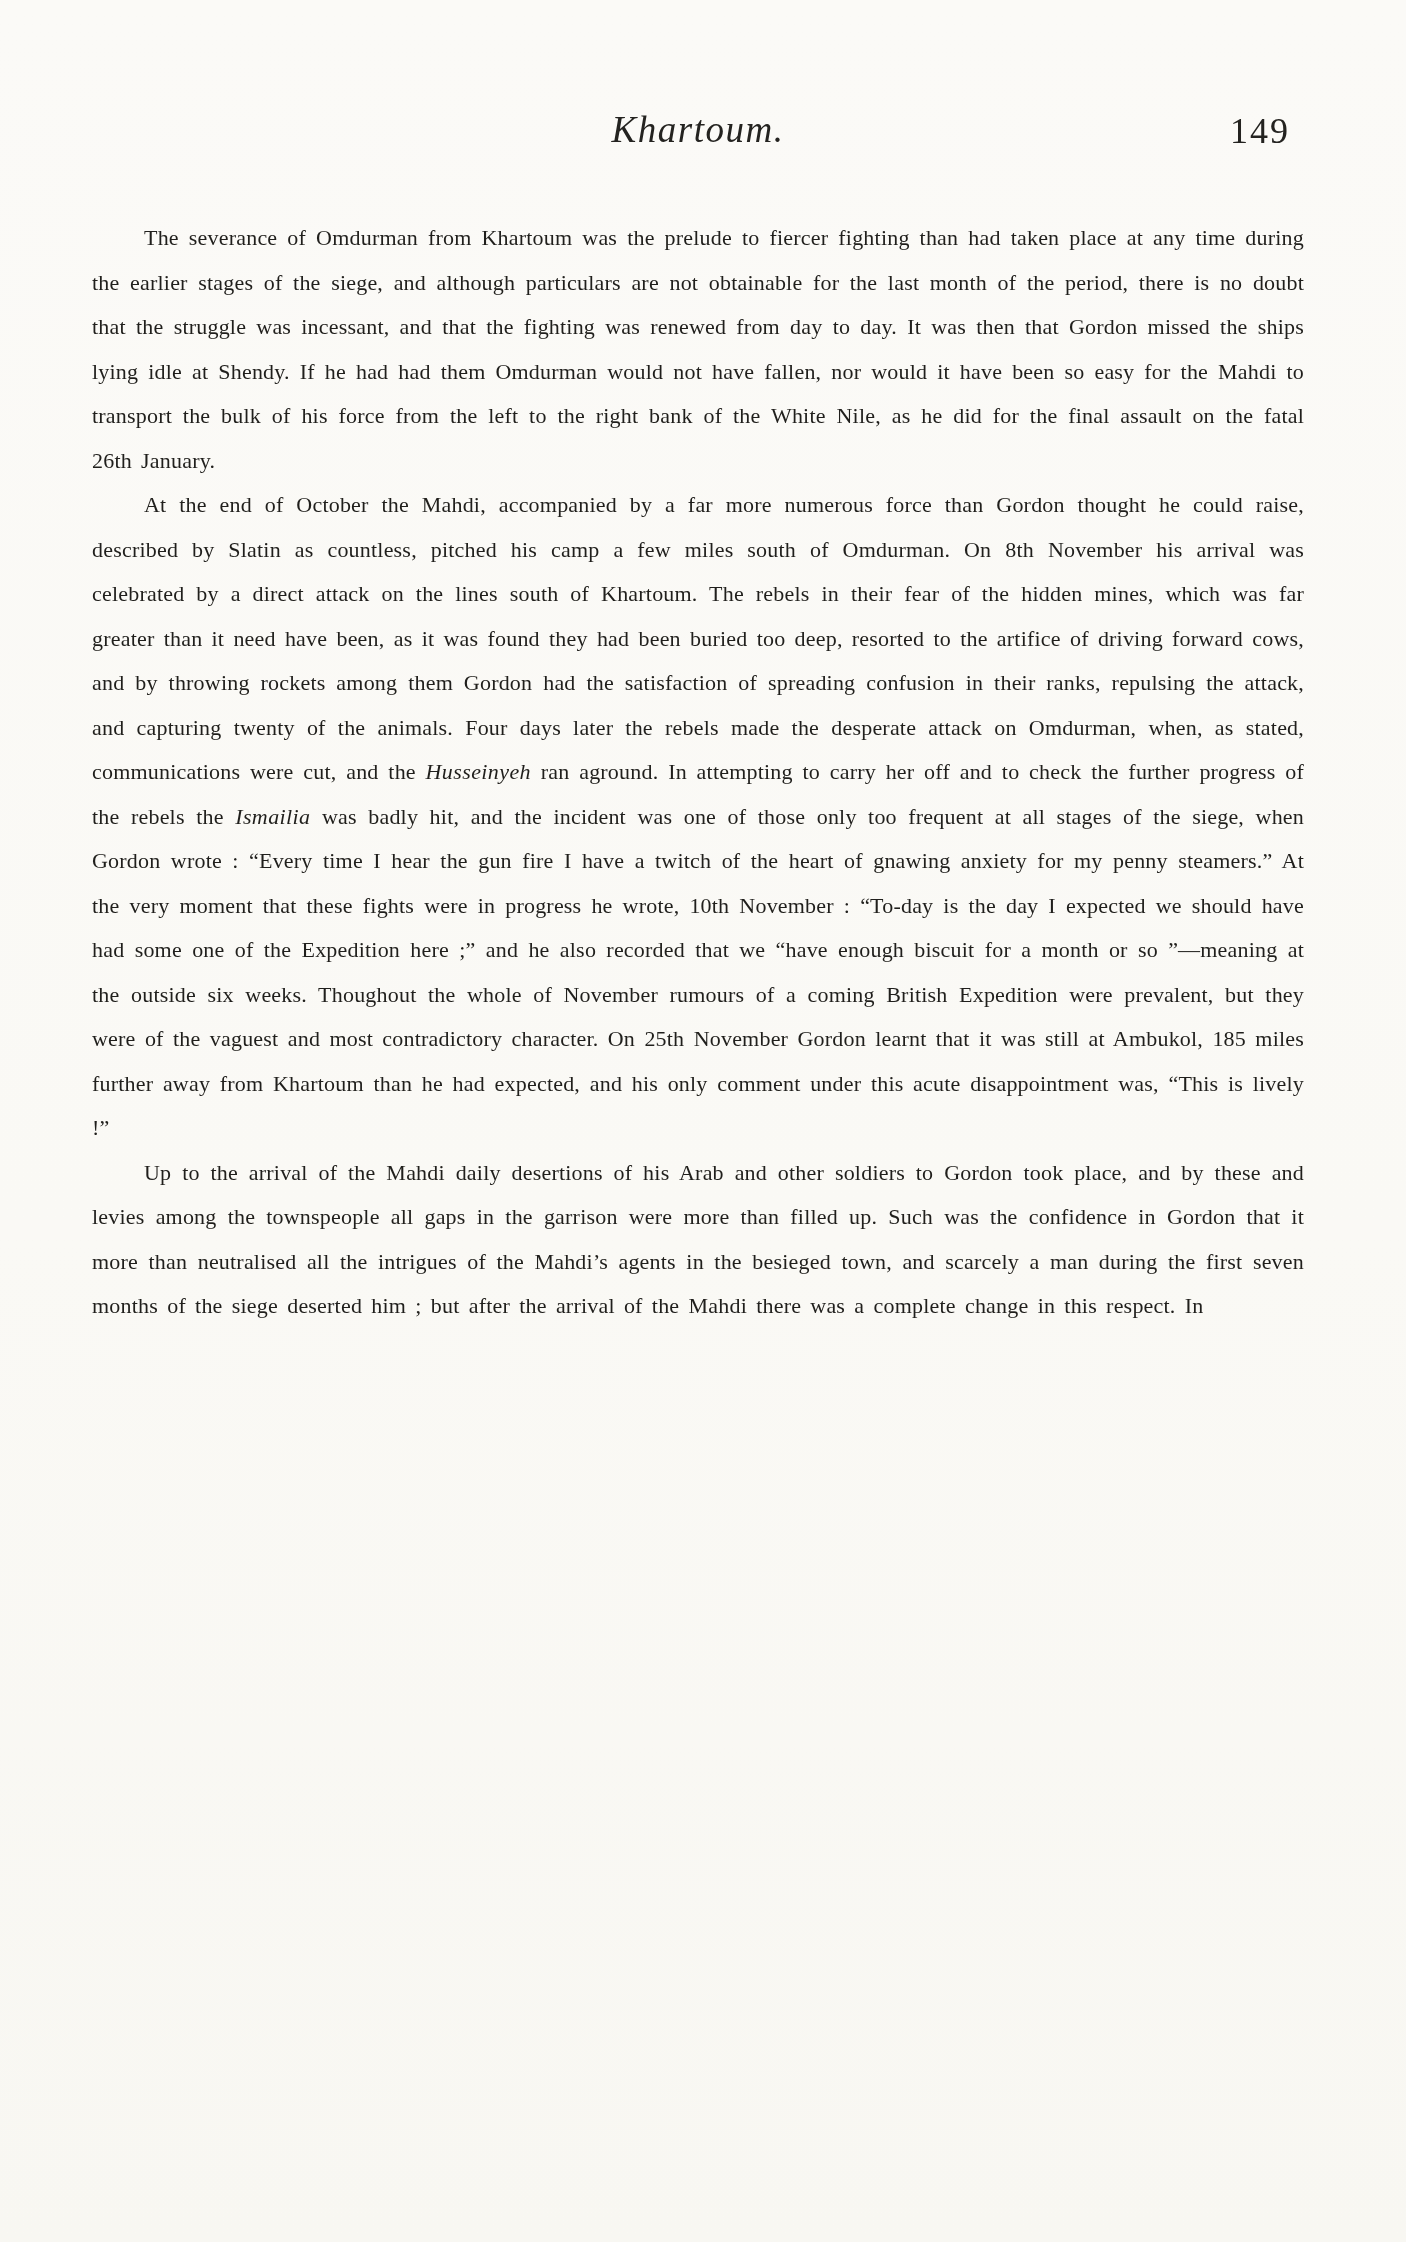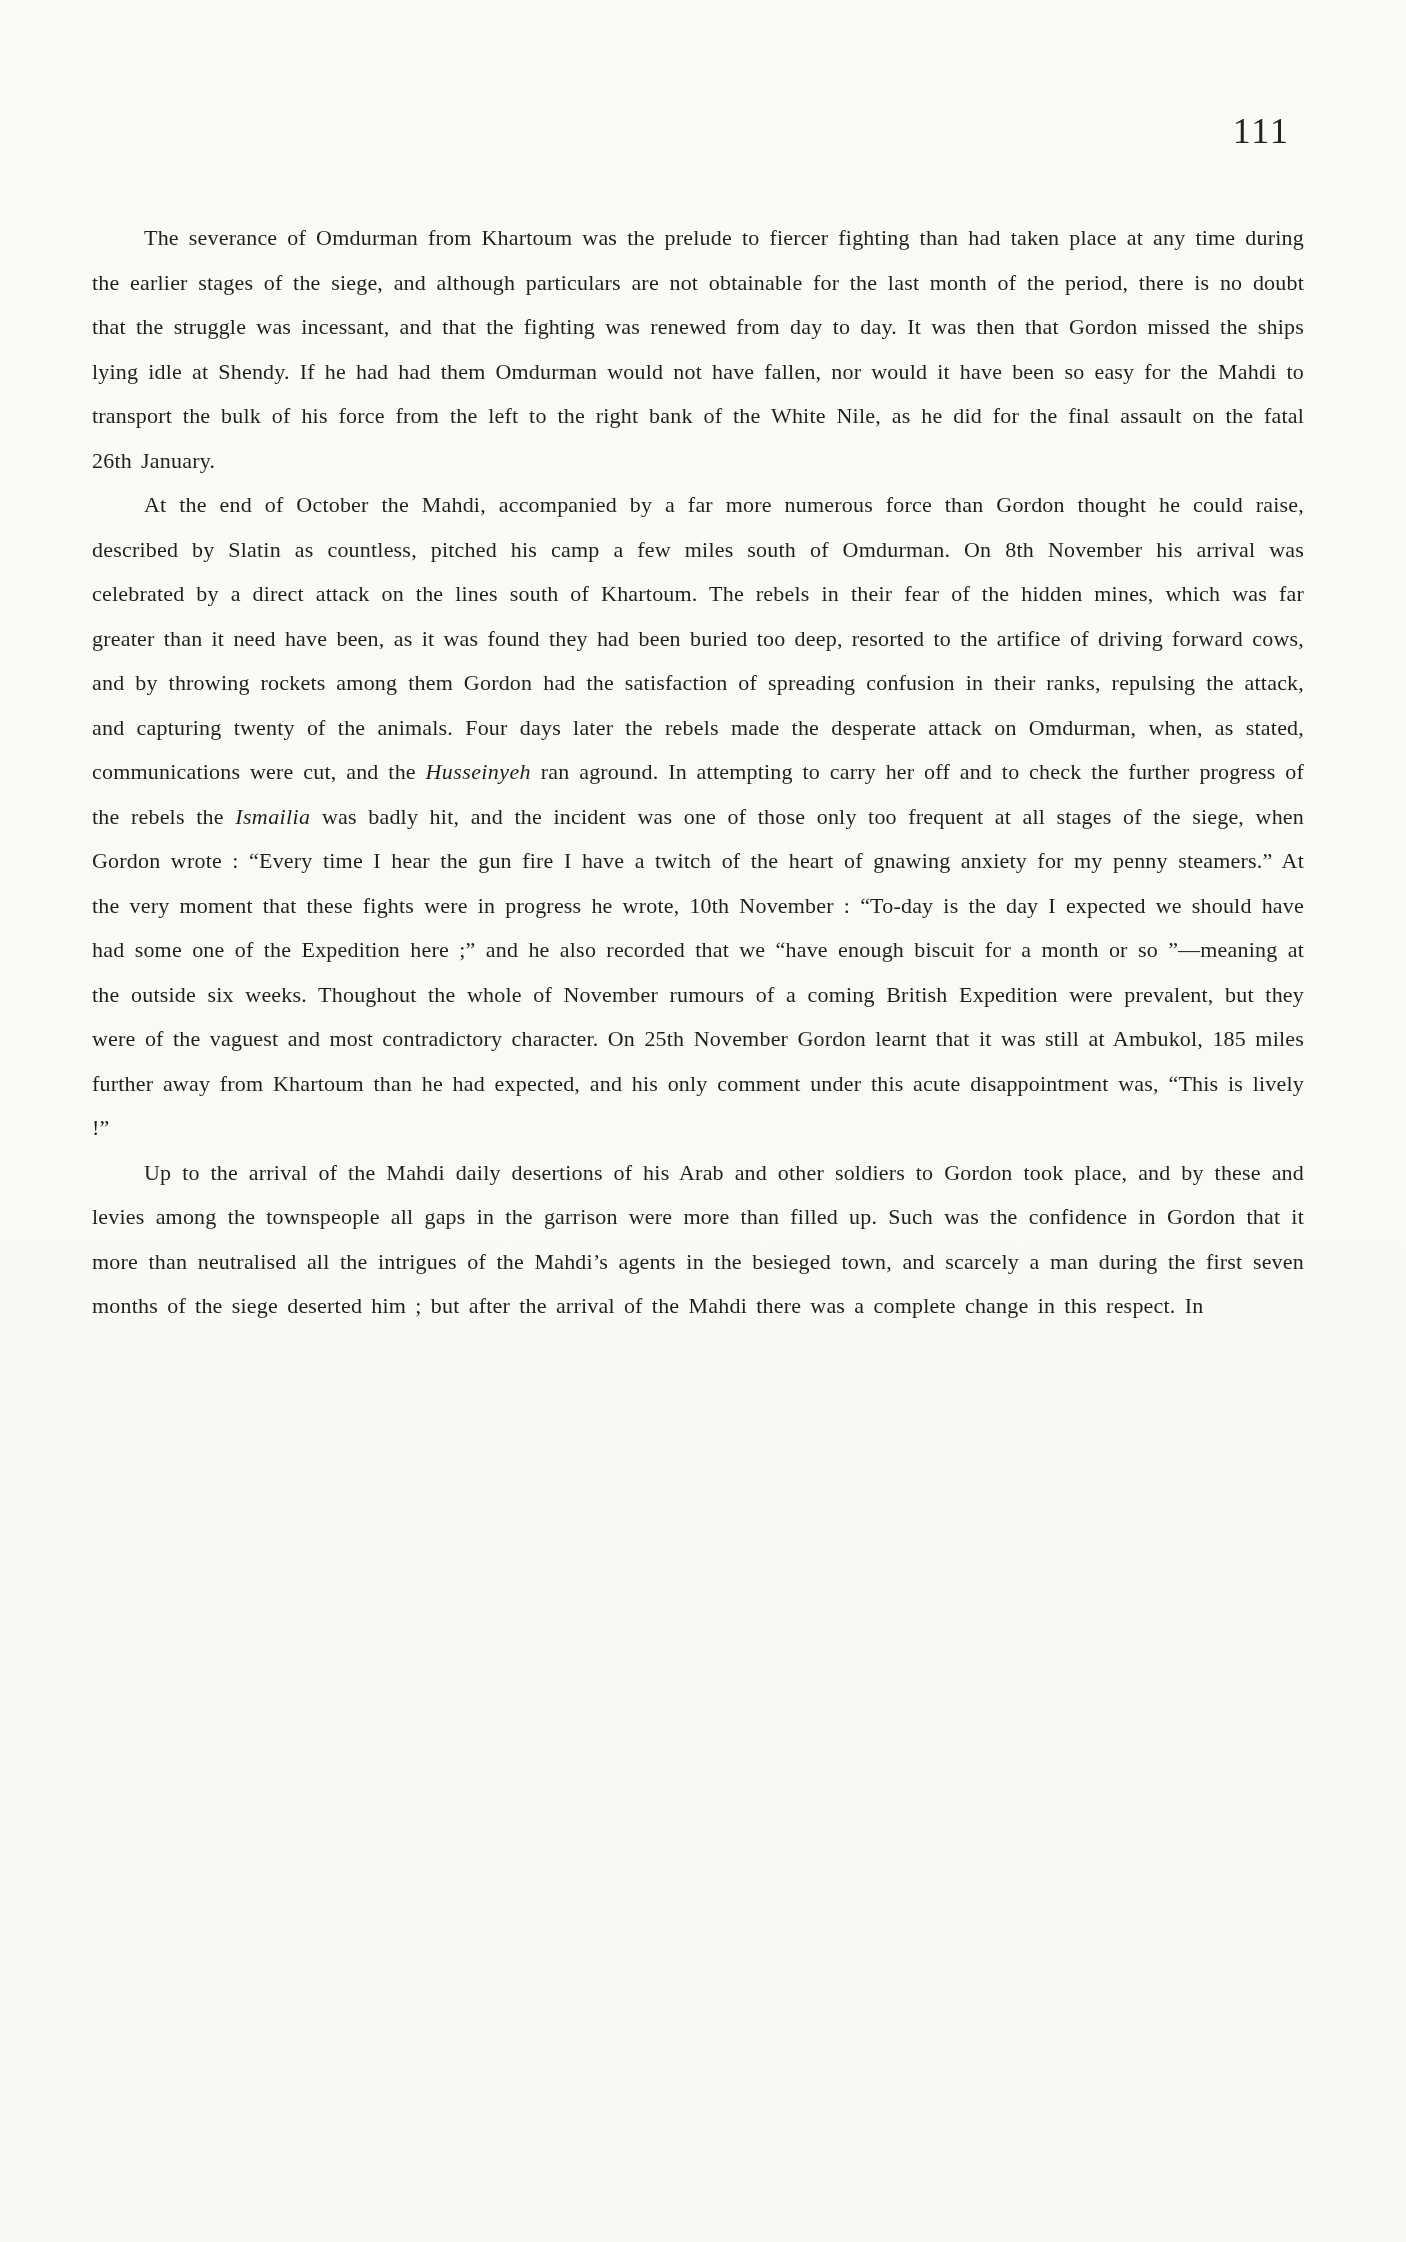--- a/index.html
+++ b/index.html
@@ -64,21 +64,22 @@
     letter-spacing: 0.4px;
   }
 </style>
 </head>
 <body>
 
 <div class="page">
   <div class="content">
 
     <div class="page-header">
-      <div class="page-number">111</div>
+      <div class="running-title">Khartoum.</div>
+      <div class="page-number">149</div>
     </div>
 
     <div class="body-text">
       <p><span>The severance of Omdurman from Khartoum was the prelude to fiercer fighting than had taken place at any time during the earlier stages of the siege, and although particulars are not obtainable for the last month of the period, there is no doubt that the struggle was incessant, and that the fighting was renewed from day to day.  It was then that Gordon missed the ships lying idle at Shendy.  If he had had them Omdurman would not have fallen, nor would it have been so easy for the Mahdi to transport the bulk of his force from the left to the right bank of the White Nile, as he did for the final assault on the fatal 26th January.</span></p>
       <p><span>At the end of October the Mahdi, accompanied by a far more numerous force than Gordon thought he could raise, described by Slatin as countless, pitched his camp a few miles south of Omdurman.  On 8th November his arrival was celebrated by a direct attack on the lines south of Khartoum.  The rebels in their fear of the hidden mines, which was far greater than it need have been, as it was found they had been buried too deep, resorted to the artifice of driving forward cows, and by throwing rockets among them Gordon had the satisfaction of spreading confusion in their ranks, repulsing the attack, and capturing twenty of the animals.  Four days later the rebels made the desperate attack on Omdurman, when, as stated, communications were cut, and the </span><i>Husseinyeh</i><span> ran aground.  In attempting to carry her off and to check the further progress of the rebels the </span><i>Ismailia</i><span> was badly hit, and the incident was one of those only too frequent at all stages of the siege, when Gordon wrote : “Every time I hear the gun fire I have a twitch of the heart of gnawing anxiety for my penny steamers.”  At the very moment that these fights were in progress he wrote, 10th November : “To-day is the day I expected we should have had some one of the Expedition here ;” and he also recorded that we “have enough biscuit for a month or so ”—meaning at the outside six weeks.  Thoughout the whole of November rumours of a coming British Expedition were prevalent, but they were of the vaguest and most contradictory character.  On 25th November Gordon learnt that it was still at Ambukol, 185 miles further away from Khartoum than he had expected, and his only comment under this acute disappointment was, “This is lively !”</span></p>
       <p><span>Up to the arrival of the Mahdi daily desertions of his Arab and other soldiers to Gordon took place, and by these and levies among the townspeople all gaps in the garrison were more than filled up.  Such was the confidence in Gordon that it more than neutralised all the intrigues of the Mahdi’s agents in the besieged town, and scarcely a man during the first seven months of the siege deserted him ; but after the arrival of the Mahdi there was a complete change in this respect.  In</span></p>
     </div>
 
   </div>
 </div>

